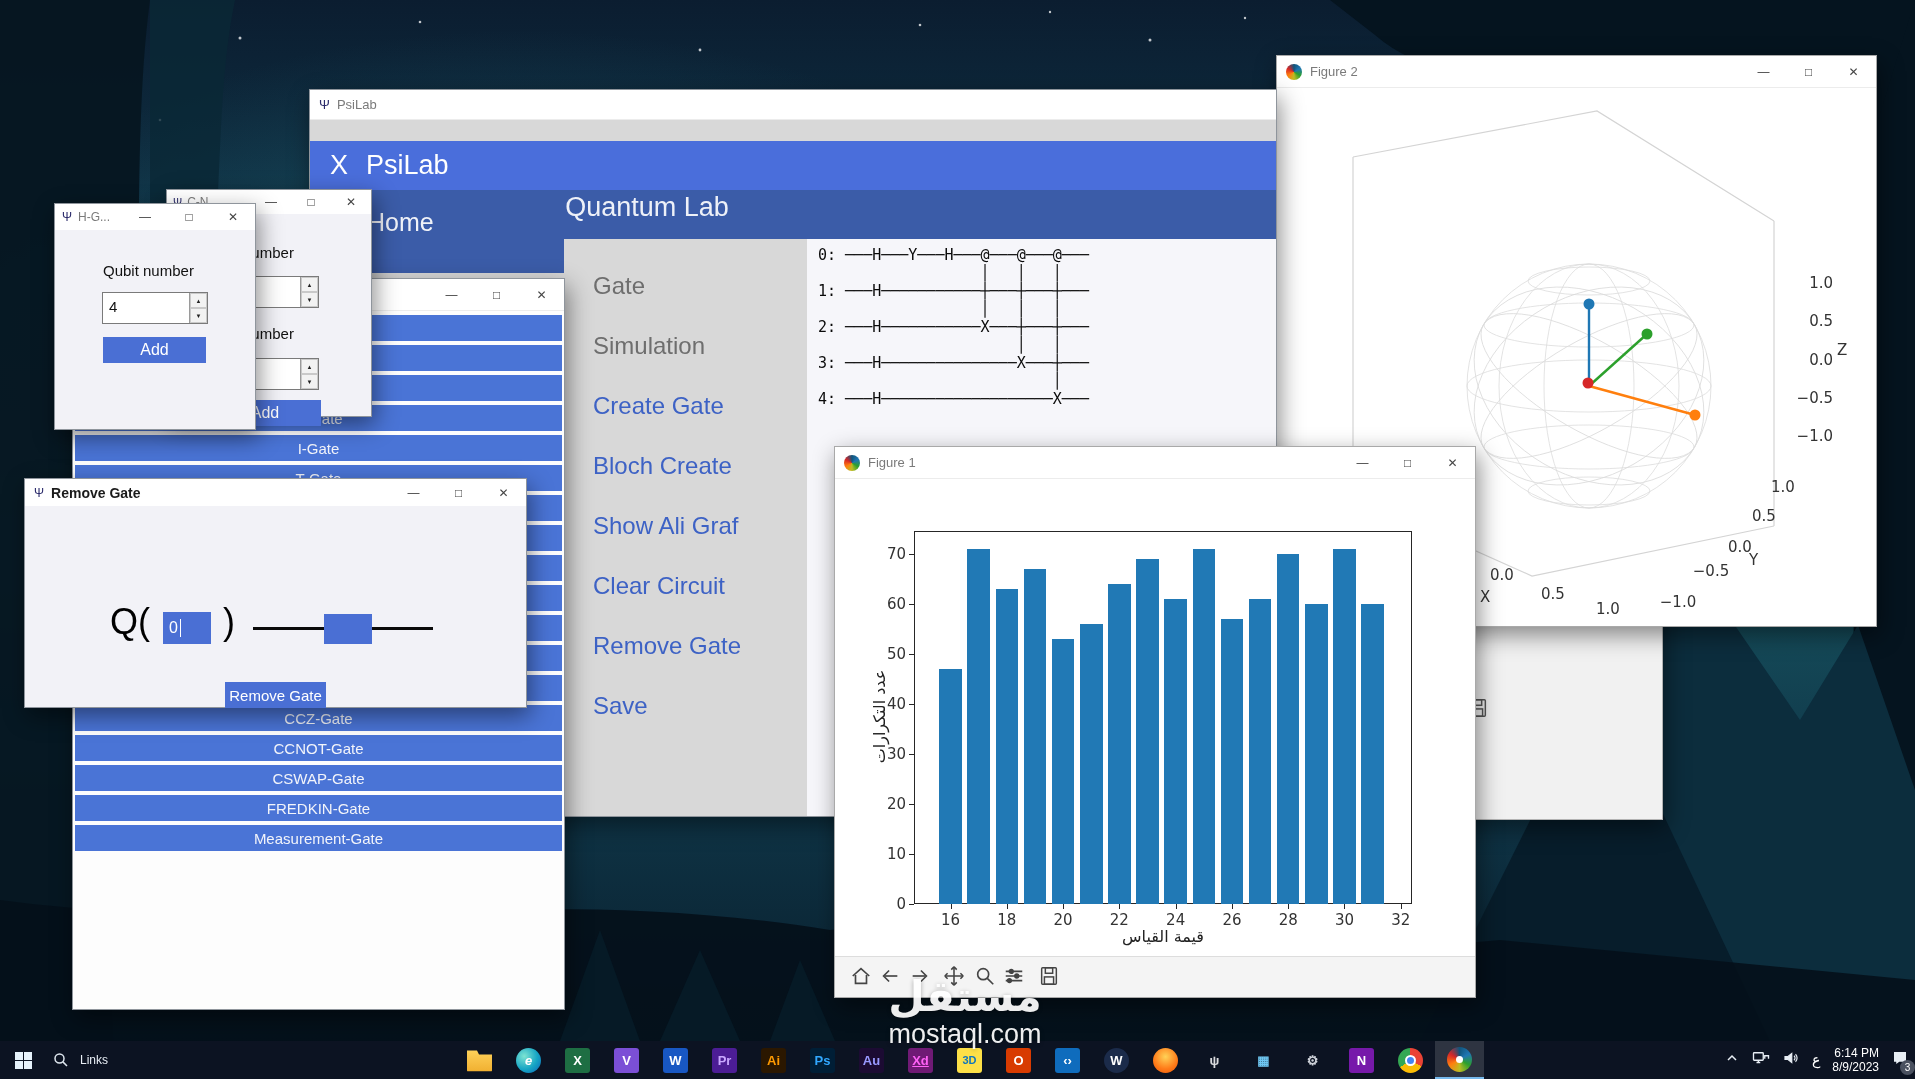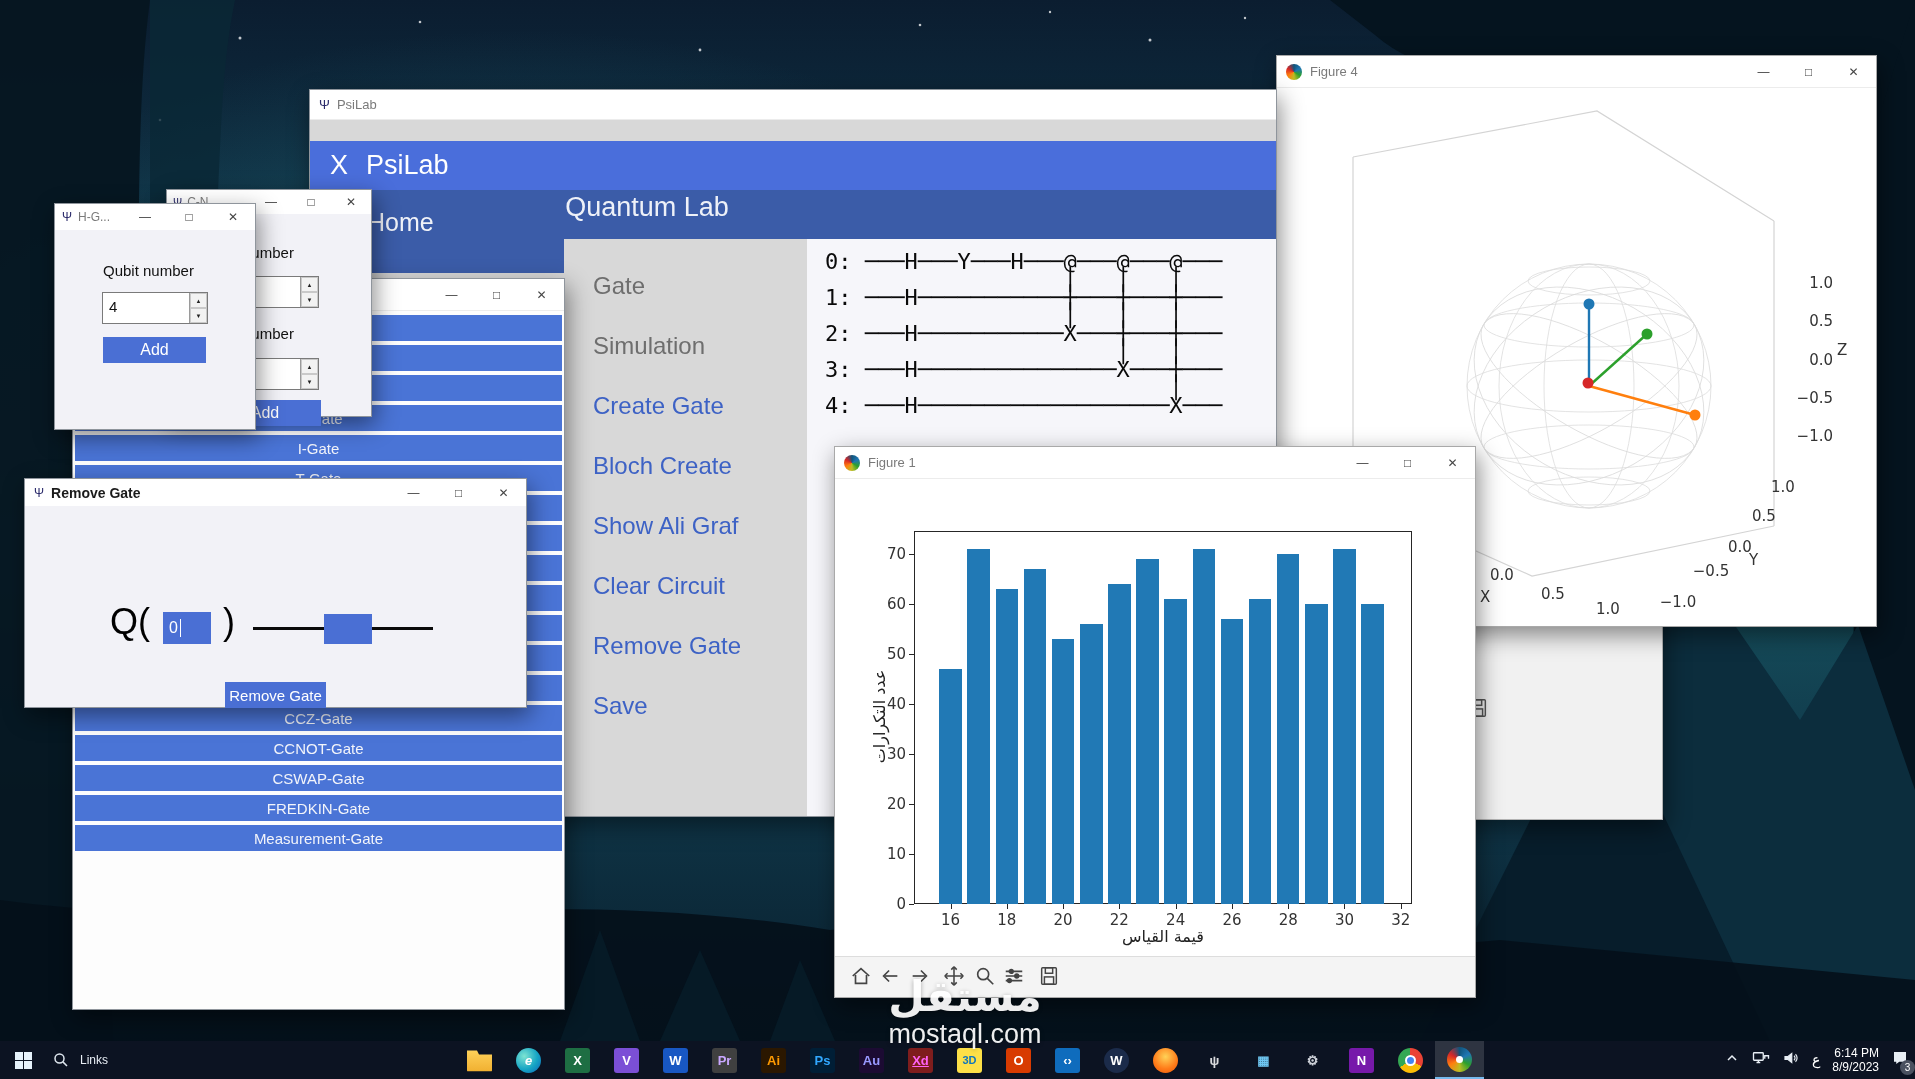--- a/index.html
+++ b/index.html
@@ -29,21 +29,21 @@
   #ps-header{position:absolute;left:0;top:51px;width:100%;height:49px;background:#4a6edb;color:#fff;display:flex;align-items:center;}
   #ps-header .logo{font-size:27px;margin:0 18px 0 20px;}
   #ps-header .name{font-size:27px;}
   #ps-band{position:absolute;left:0;top:100px;width:100%;height:49px;background:#3b5ca8;}
   #ps-homeblock{position:absolute;left:0;top:149px;width:254px;height:34px;background:#3b5ca8;}
   #ps-home{position:absolute;left:57px;top:118px;font-size:25px;color:#f0f2f8;}
   #ps-pagetitle{position:absolute;left:237px;top:102px;width:200px;text-align:center;font-size:27px;color:#eef1f8;}
   #ps-menu .ps-menu-item{position:absolute;left:283px;font-size:24px;color:#3d62c5;white-space:nowrap;}
   #ps-menu .ps-menu-item.muted{color:#6e6e6e;}
   #ps-circuit-panel{position:absolute;left:497px;top:149px;right:0;bottom:0;background:#f6f6fa;}
-  #ps-circuit{position:absolute;left:10px;top:6px;margin:8px;font-family:"DejaVu Sans Mono",monospace;font-size:22px;line-height:18px;color:#0a0a0a;}
+  #ps-circuit{position:absolute;left:10px;top:6px;margin:1px;font-family:"DejaVu Sans Mono",monospace;font-size:15px;line-height:18px;color:#0a0a0a;}
   
   #gateswin{left:72px;top:278px;width:491px;height:730px;background:#fdfdfd;}
   #gateswin .tbar{height:31px;}
   .gate-row{position:absolute;left:2px;right:2px;height:26px;background:#4a74d6;color:#f2f4fa;display:flex;align-items:center;justify-content:center;font-size:15px;}
   
   #cndlg{left:166px;top:189px;width:204px;height:226px;}
   #cndlg .tbar{height:24px;}
   #cndlg .tbar .wc{width:40px;}
   #cndlg .dlg-body{top:24px;}
   #hgdlg{left:54px;top:203px;width:200px;height:225px;}
@@ -146,21 +146,21 @@
         <rect x="4" y="3" width="16" height="18" rx="1"></rect>
           <rect x="8" y="3" width="8" height="6"></rect>
           <rect x="7" y="13" width="10" height="8"></rect>
       </svg>
     </span>
   </div>
 
   <div class="win" id="fig2" style="z-index:2;">
     <div class="tbar fig-tbar">
       <span class="mpl-ic"></span>
-      <span class="ttl">Figure 4</span>
+      <span class="ttl">Figure 2</span>
       <span class="wcg">
         <span class="wc">—</span>
         <span class="wc">□</span>
         <span class="wc">✕</span>
       </span>
     </div>
     <svg class="abs" width="599" height="540" style="left:0;top:30px;">
       <g stroke="#d4d4d4" stroke-width="1.2" fill="none">
         <path d="M76 71 L76 410"></path>
           <path d="M497 135 L497 440"></path>
@@ -500,33 +500,33 @@
         <div class="tb-cell">
           <div class="ic ic-excel" style="background: rgb(30, 110, 67); color: rgb(255, 255, 255);">X</div>
         </div>
         <div class="tb-cell">
           <div class="ic ic-app-v" style="background: rgb(123, 79, 214); color: rgb(255, 255, 255);">V</div>
         </div>
         <div class="tb-cell">
           <div class="ic ic-word" style="background: rgb(24, 87, 195); color: rgb(255, 255, 255);">W</div>
         </div>
         <div class="tb-cell">
-          <div class="ic ic-premiere" style="background: #404040; color: rgb(201, 167, 255);">Pr</div>
+          <div class="ic ic-premiere" style="background: #4c1d95; color: rgb(201, 167, 255);">Pr</div>
         </div>
         <div class="tb-cell">
           <div class="ic ic-illustrator" style="background: rgb(43, 23, 0); color: rgb(255, 154, 0);">Ai</div>
         </div>
         <div class="tb-cell">
           <div class="ic ic-photoshop" style="background: rgb(0, 30, 54); color: rgb(49, 168, 255);">Ps</div>
         </div>
         <div class="tb-cell">
           <div class="ic ic-audition" style="background: rgb(28, 11, 51); color: rgb(153, 153, 255);">Au</div>
         </div>
         <div class="tb-cell">
-          <div class="ic ic-adobe-xd" style="background: #7f1d1d; color: rgb(255, 97, 246); text-decoration: underline;">Xd</div>
+          <div class="ic ic-adobe-xd" style="background: #701a75; color: rgb(255, 97, 246); text-decoration: underline;">Xd</div>
         </div>
         <div class="tb-cell">
           <div class="ic ic-3d-viewer">3D</div>
         </div>
         <div class="tb-cell">
           <div class="ic ic-office" style="background: rgb(216, 59, 1); color: rgb(255, 255, 255);">O</div>
         </div>
         <div class="tb-cell">
           <div class="ic ic-vscode" style="background: rgb(15, 108, 189); color: rgb(255, 255, 255);">‹›</div>
         </div>

